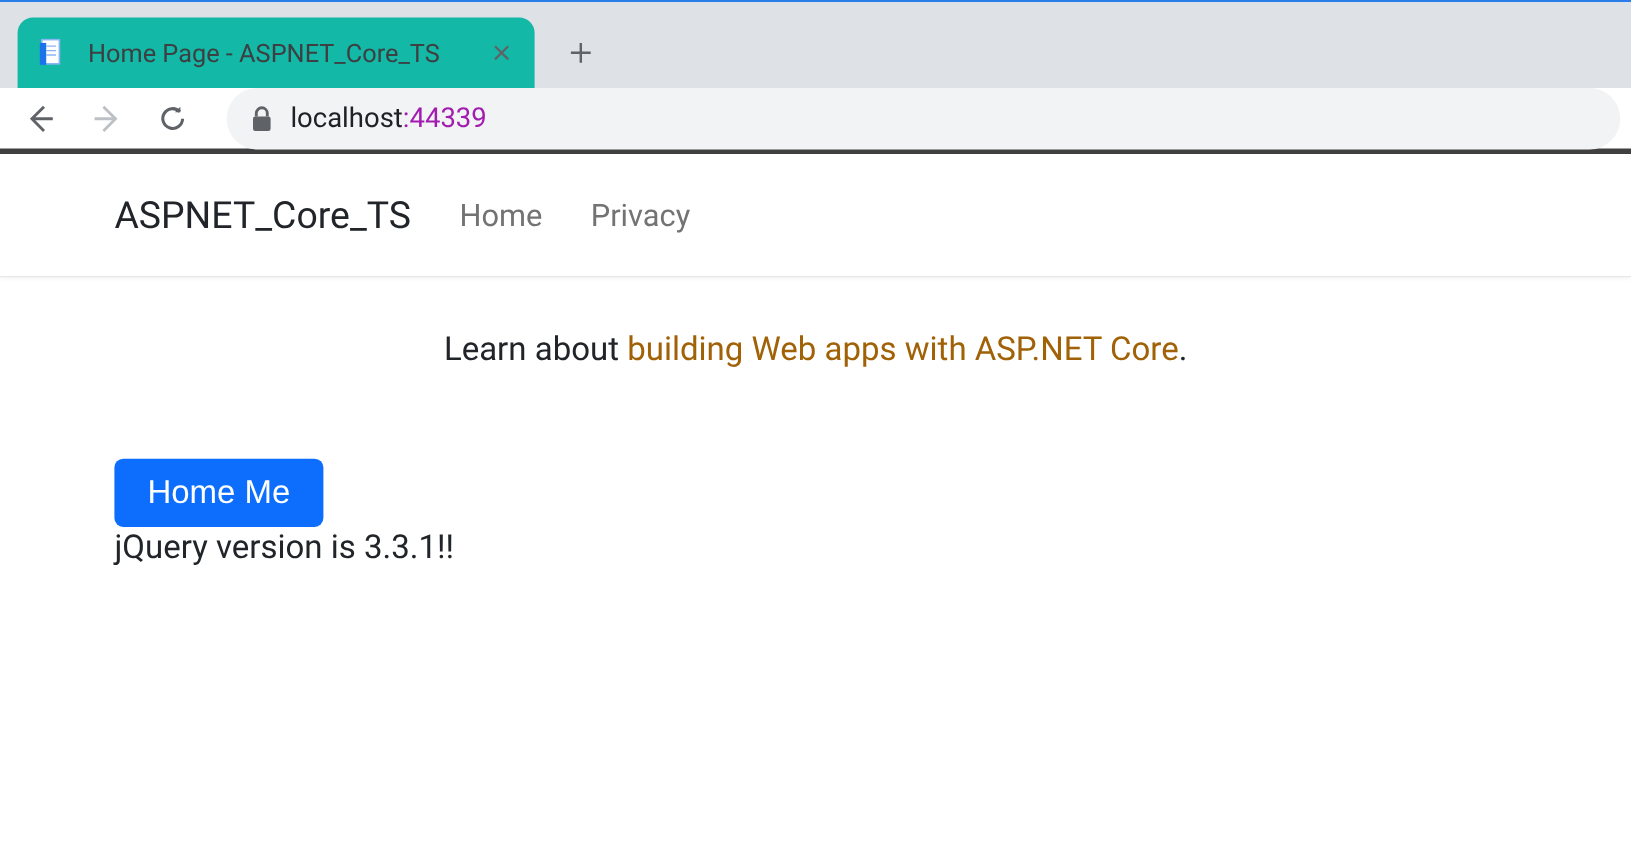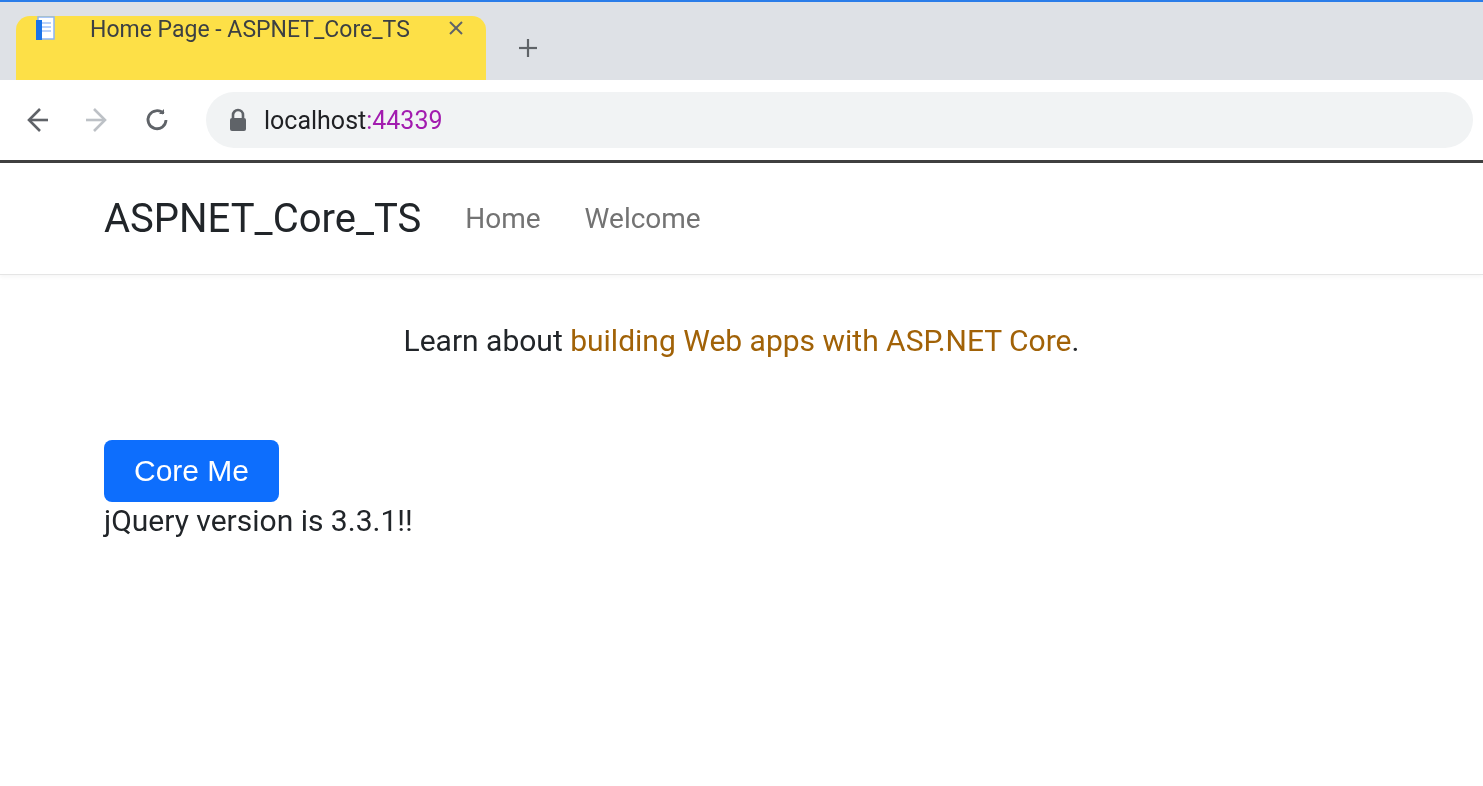--- a/index.html
+++ b/index.html
@@ -16,29 +16,29 @@
       border-top: 2px solid #2b7de9;
     }
     .tab-strip {
       background: #dee1e6;
       height: 78px;
       display: flex;
       align-items: flex-end;
       padding-left: 16px;
     }
     .browser-tab {
-      background: #fde047;
+      background: #14b8a6;
       height: 64px;
       min-width: 470px;
       border-top-left-radius: 14px;
       border-top-right-radius: 14px;
       display: flex;
-      align-items: flex-start;
+      align-items: center;
       padding: 0 18px;
-      gap: 30px;
+      gap: 20px;
       position: relative;
     }
     .tab-favicon {
       width: 26px;
       height: 26px;
       display: flex;
       align-items: center;
       justify-content: center;
     }
     .tab-title {
@@ -67,26 +67,26 @@
       justify-content: center;
       cursor: pointer;
       margin-left: 14px;
       margin-bottom: 4px;
       color: #5f6368;
       border-radius: 50%;
     }
 
     .toolbar {
       background: #ffffff;
-      height: 83px;
+      height: 60px;
       display: flex;
       align-items: center;
       padding: 0 10px;
       gap: 6px;
-      border-bottom: 3px solid #404040;
+      border-bottom: 5px solid #404040;
     }
     .nav-btn {
       width: 54px;
       height: 54px;
       display: flex;
       align-items: center;
       justify-content: center;
       cursor: pointer;
       border-radius: 50%;
       color: #5f6368;
@@ -121,21 +121,21 @@
     .page-navbar {
       height: 112px;
       display: flex;
       align-items: center;
       padding: 0 104px;
       gap: 44px;
       border-bottom: 1px solid #e5e5e5;
       box-shadow: 0 2px 4px rgba(0,0,0,0.04);
     }
     .brand {
-      font-size: 40px;
+      font-size: 34px;
       color: #212529;
       font-weight: 400;
     }
     .nav-link {
       font-size: 28px;
       color: #737373;
       text-decoration: none;
       cursor: pointer;
     }
 
@@ -240,25 +240,25 @@
         <span class="url-host">localhost</span>
           <span class="url-port">:44339</span>
       </span>
     </div>
   </div>
 </div>
 
 <div class="page-navbar">
   <span class="brand">ASPNET_Core_TS</span>
   <a class="nav-link">Home</a>
-  <a class="nav-link">Welcome</a>
+  <a class="nav-link">Privacy</a>
 </div>
 
 <div class="page-main">
   <p class="learn-text">
     <span>Learn about </span><a class="learn-link">building Web apps with ASP.NET Core</a><span>.</span>
   </p>
 </div>
 
 <div class="content-block">
-  <button class="click-btn">Core Me</button>
+  <button class="click-btn">Home Me</button>
   <p class="jquery-text">jQuery version is 3.3.1!!</p>
 </div>
 
 </body></html>

